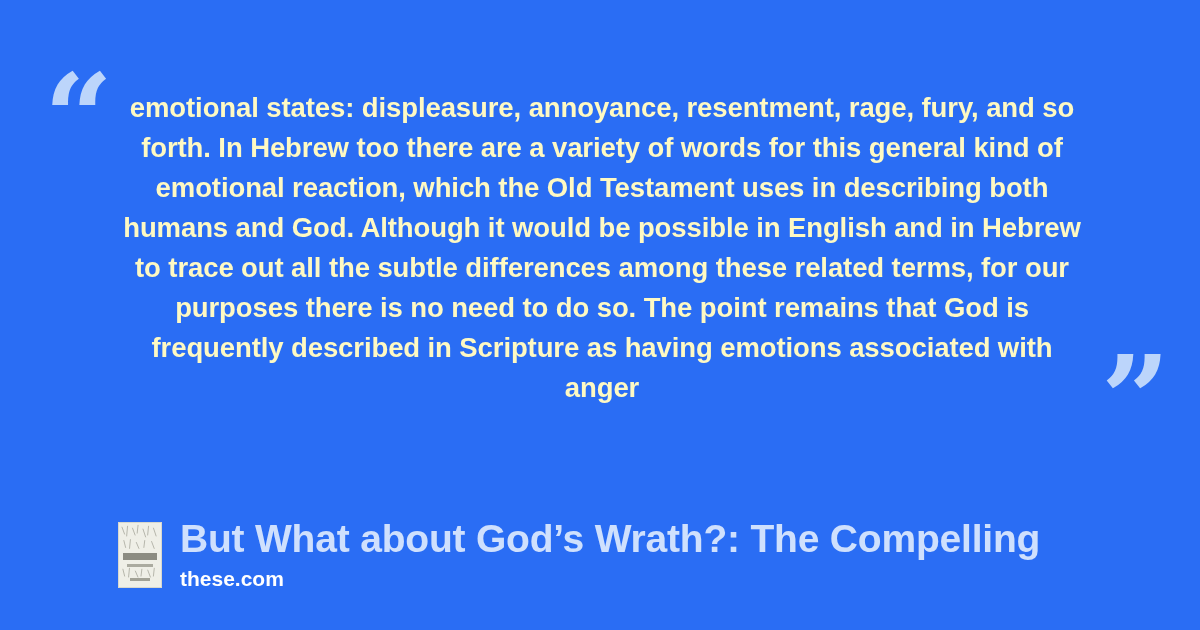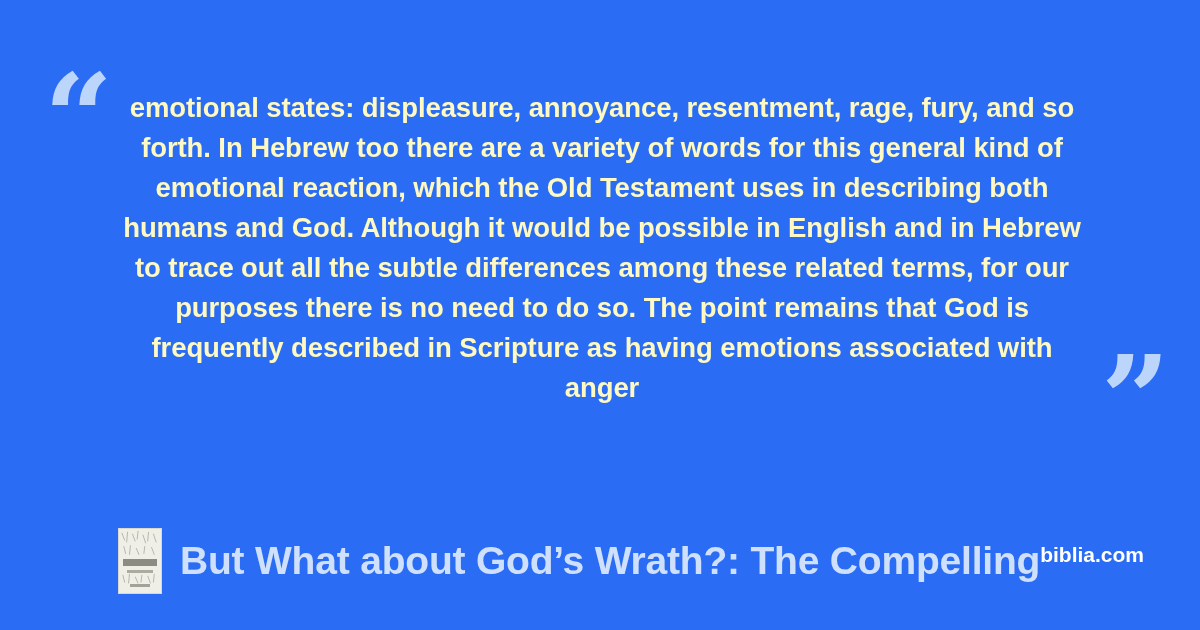--- a/index.html
+++ b/index.html
@@ -103,21 +103,21 @@
     position: absolute;
     left: 11px;
     right: 11px;
     bottom: 6px;
     height: 3px;
     background: #8e8e82;
     opacity: 0.8;
   }
   .footer-text {
     display: flex;
-    flex-direction: row;
+    flex-direction: column;
     justify-content: flex-start;
   }
   .book-title {
     color: #cfe0fd;
     font-family: "Liberation Sans", sans-serif;
     font-weight: 700;
     font-size: 39px;
     line-height: 46px;
     white-space: nowrap;
     letter-spacing: -0.2px;
@@ -165,17 +165,17 @@
           <line x1="30" y1="49" x2="33" y2="57"></line>
           <line x1="37" y1="47" x2="36" y2="56"></line>
         </g>
       </svg>
       <div class="cover-title"></div>
       <div class="cover-sub"></div>
       <div class="cover-auth"></div>
     </div>
     <div class="footer-text">
       <div class="book-title">But What about God’s Wrath?: The Compelling</div>
-      <div class="site-name">biblia.com</div>
+      <div class="site-name">these.com</div>
     </div>
   </div>
 
 </div>
 
 </body></html>

